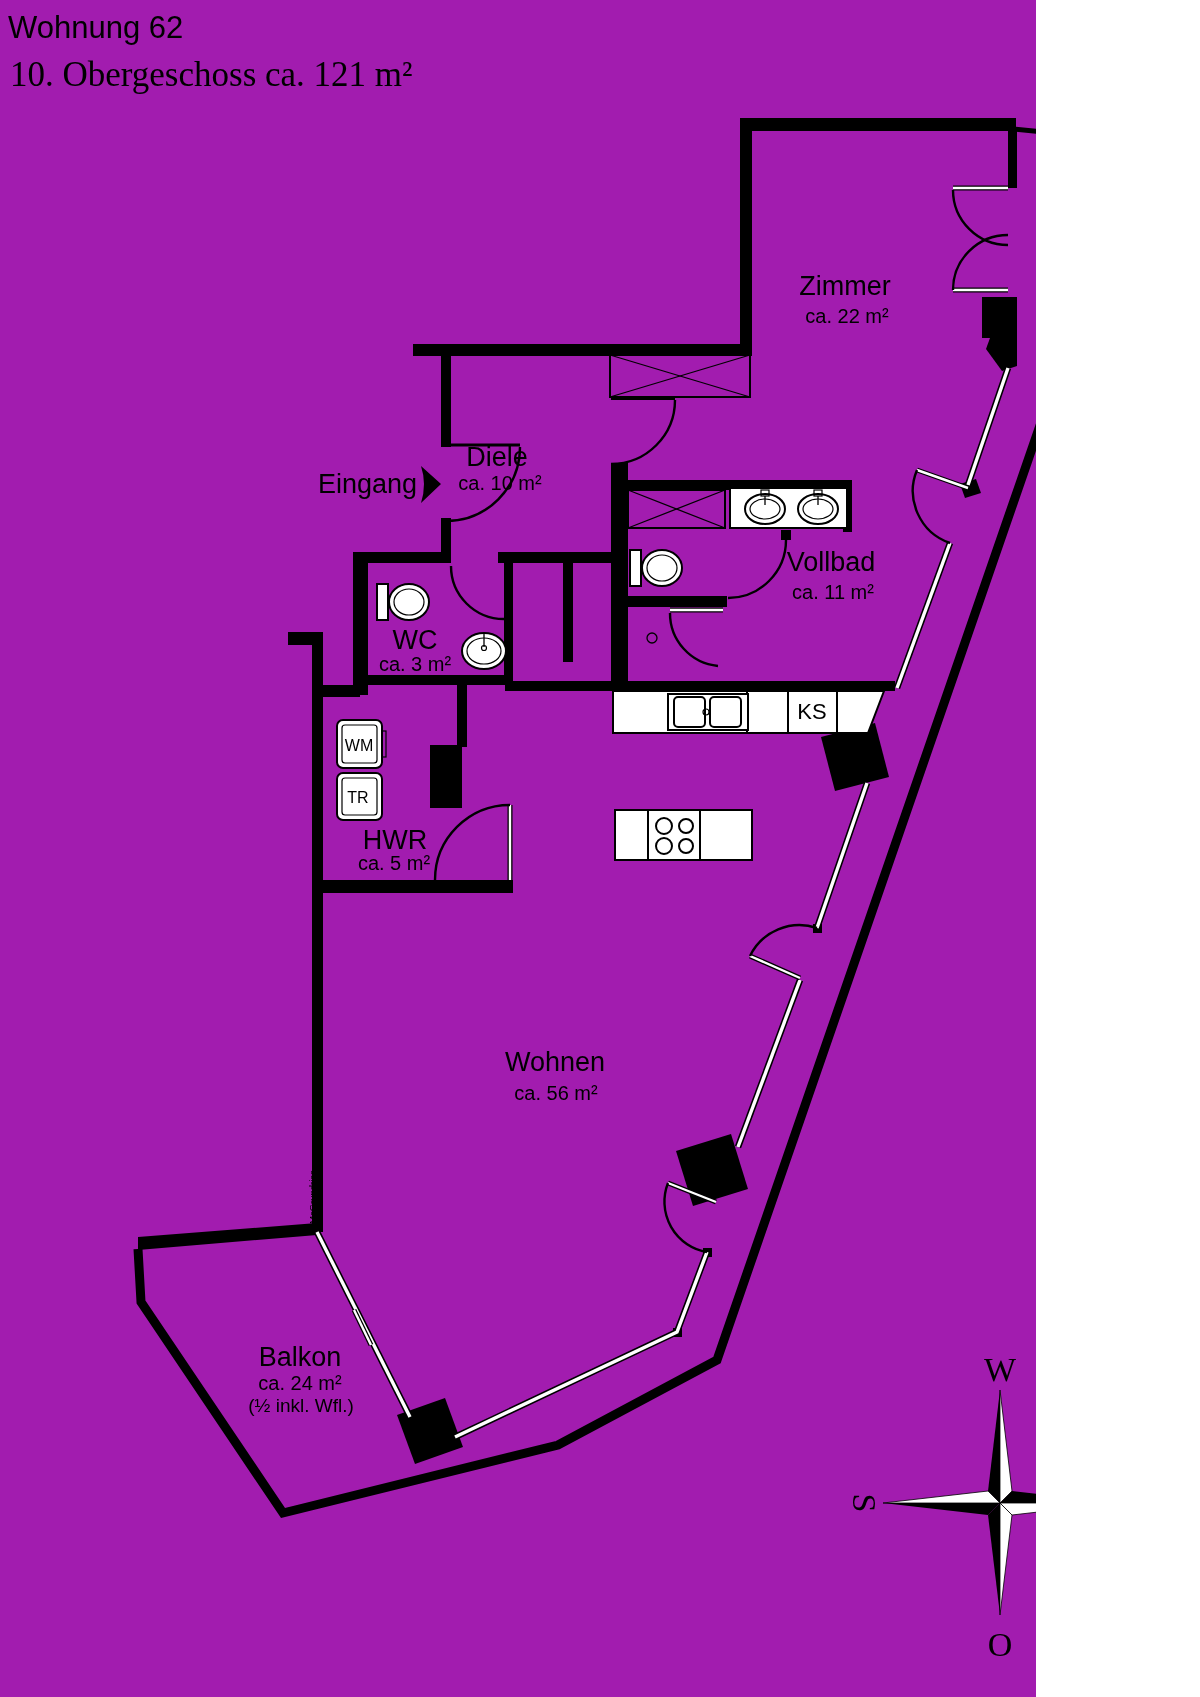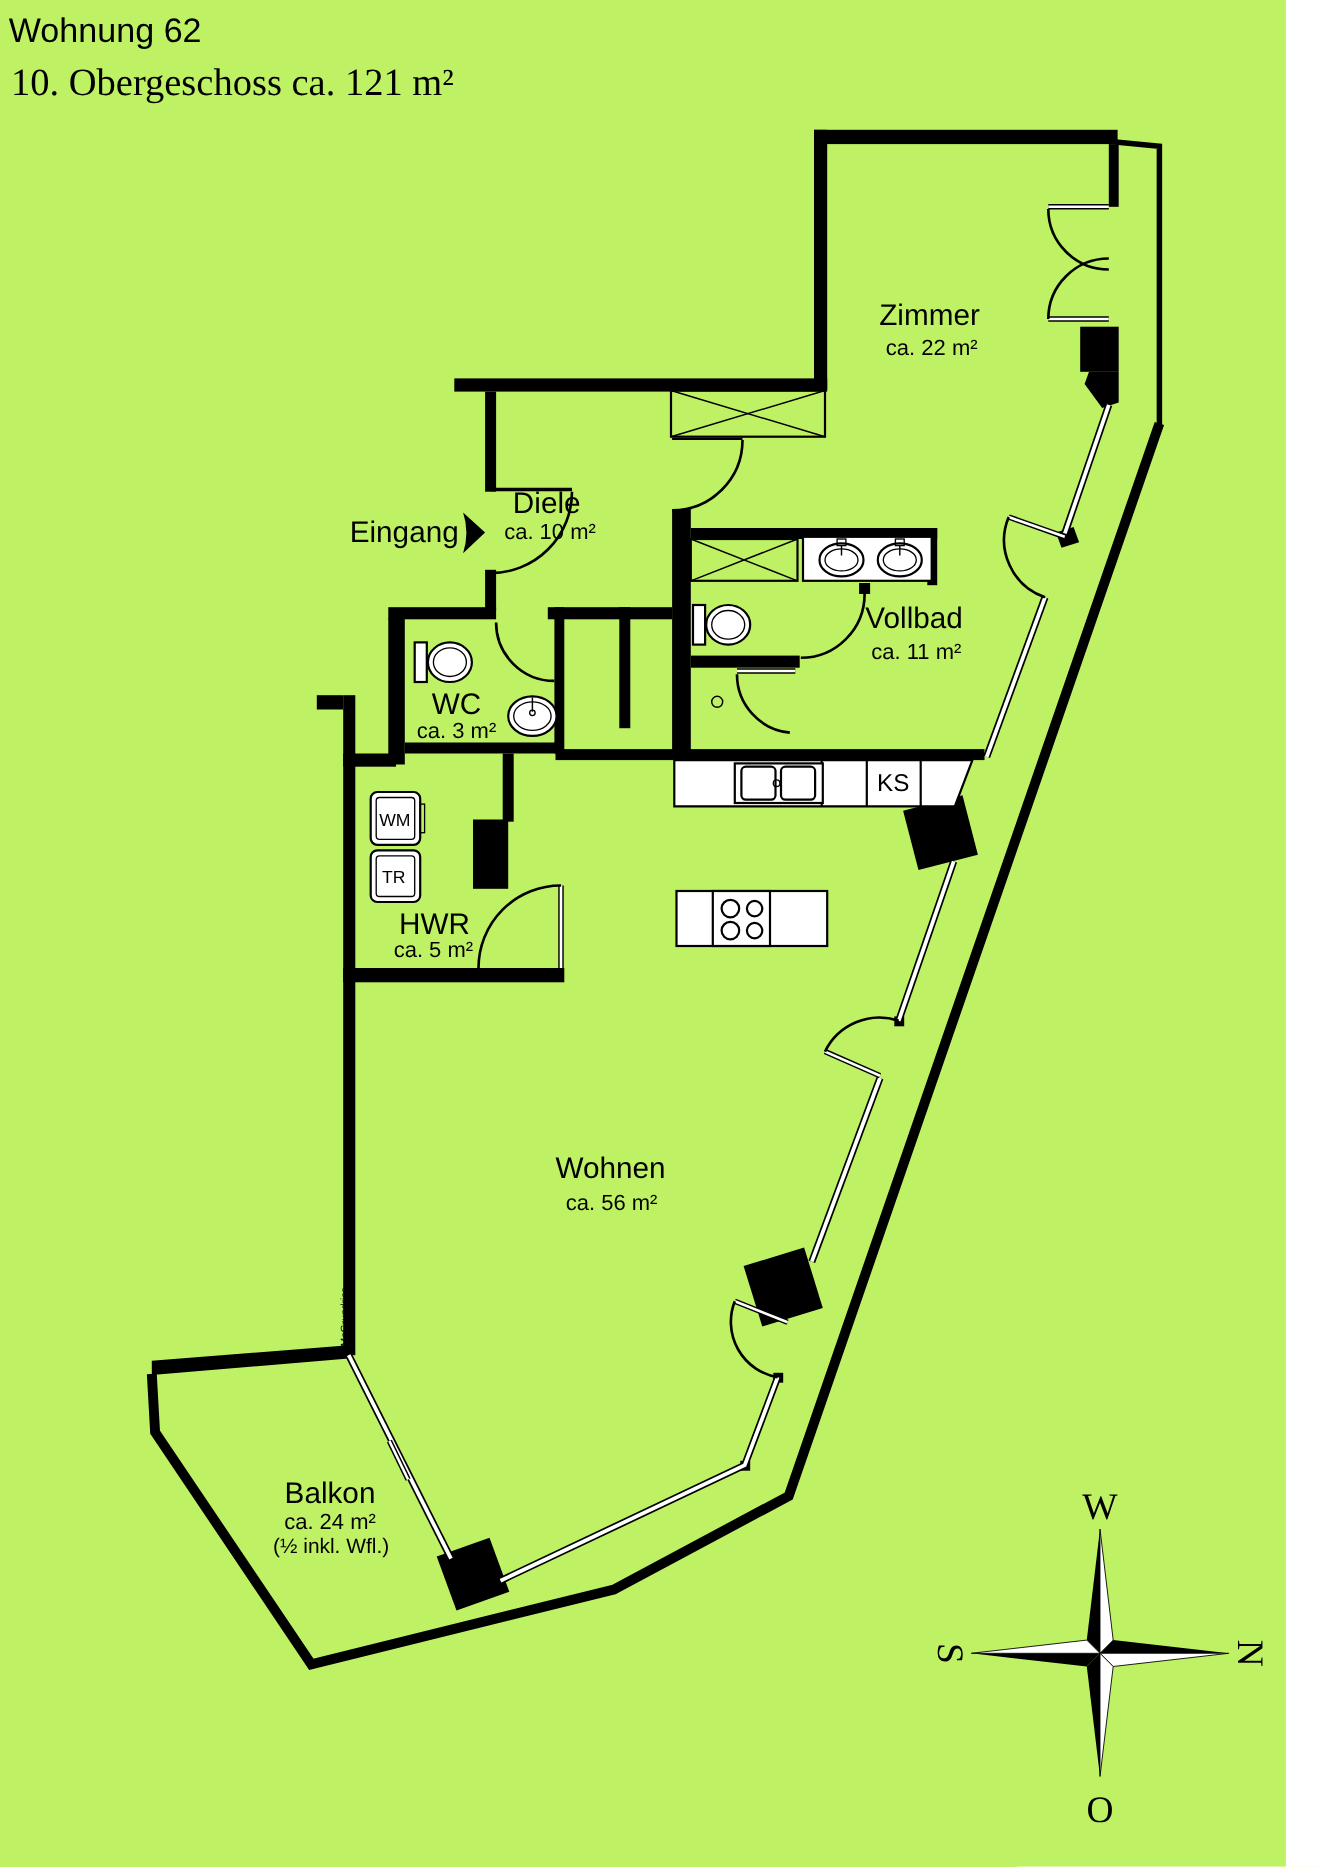--- a/index.html
+++ b/index.html
@@ -1,16 +1,16 @@
 <!DOCTYPE html>
 <html><head>
 <meta charset="utf-8">
 <style>
   html,body{margin:0;padding:0;background:#ffffff;}
-  .page{position:relative;width:1169px;height:1697px;background:#bef264;overflow:hidden;}
+  .page{position:relative;width:1036px;height:1697px;background:#a21caf;overflow:hidden;}
   svg{position:absolute;left:0;top:0;}
   text{fill:#000;}
   .t-sans{font-family:"Liberation Sans","DejaVu Sans",sans-serif;}
   .t-serif{font-family:"Liberation Serif","DejaVu Serif",serif;}
   .room-name{font-size:27px;}
   .room-area{font-size:20px;}
   .wall{fill:#000;stroke:none;}
   .thin{fill:none;stroke:#000;stroke-width:2;}
   .thin13{fill:none;stroke:#000;stroke-width:1.3;}
   .arc{fill:none;stroke:#000;stroke-width:2.4;}

